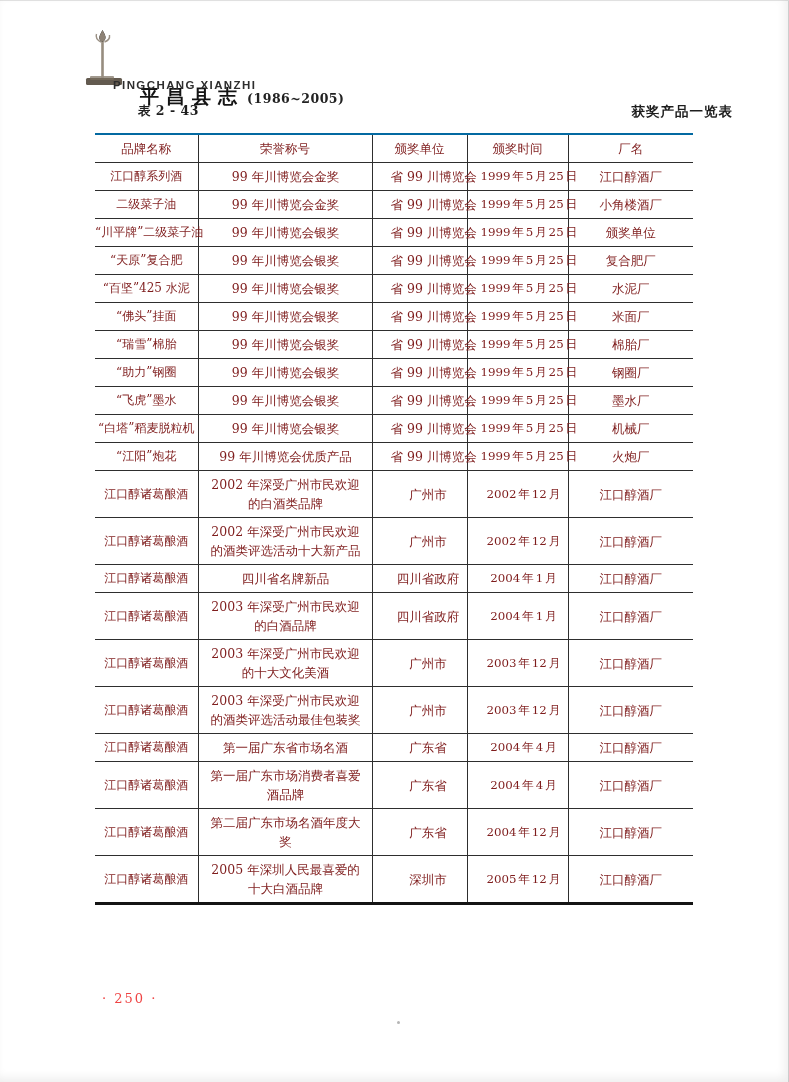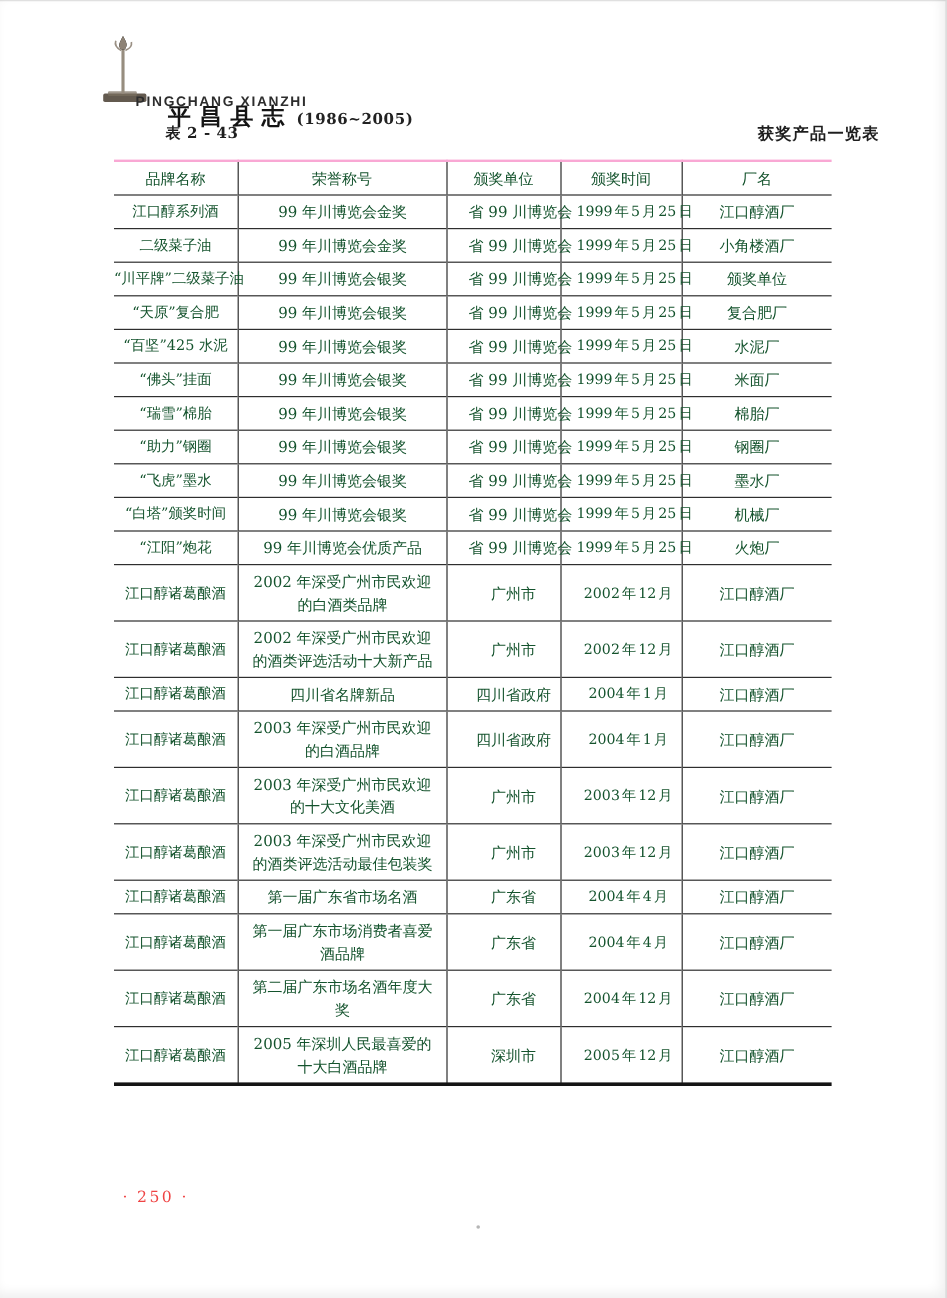--- a/index.html
+++ b/index.html
@@ -30,22 +30,22 @@
 
   
   .caption{position:absolute;left:95px;top:103px;width:598px;height:22px;margin-left:40px;}
   .caption .label{position:absolute;left:3px;top:0;font-size:12.5px;font-weight:600;letter-spacing:0.5px;}
   .caption .title{position:absolute;left:0;right:0;top:0;text-align:right;font-size:13.5px;font-weight:bold;letter-spacing:1px;}
 
   
   .tbl-wrap{position:absolute;left:95px;top:133px;width:598px;}
   table{
     border-collapse:collapse;table-layout:fixed;width:598px;
-    border-top:2px solid #f9a8d4;border-bottom:3px solid #141414;
-    font-size:12.5px;color:#14532d;
+    border-top:2px solid #0369a1;border-bottom:3px solid #141414;
+    font-size:12.5px;color:#7f1d1d;
   }
   th,td{
     border-top:1px solid #2e2e2e;
     padding:4px 5px;text-align:center;vertical-align:middle;
     line-height:19px;font-weight:normal;overflow:visible;
   }
   th+th, td+td{border-left:1px solid #2e2e2e;}
   td.c0{white-space:nowrap;padding-left:0;padding-right:0;font-size:12px;}
   td.c1{text-align:center;padding-left:8px;padding-right:7px;}
   td.c2{white-space:nowrap;padding-left:18px;padding-right:1px;}
@@ -159,21 +159,21 @@
             <td class="c4">钢圈厂</td>
           </tr>
           <tr>
             <td class="c0">“飞虎”墨水</td>
             <td class="c1">99 年川博览会银奖</td>
             <td class="c2">省 99 川博览会</td>
             <td class="c3">1999 年 5 月 25 日</td>
             <td class="c4">墨水厂</td>
           </tr>
           <tr>
-            <td class="c0">“白塔”颁奖时间</td>
+            <td class="c0">“白塔”稻麦脱粒机</td>
             <td class="c1">99 年川博览会银奖</td>
             <td class="c2">省 99 川博览会</td>
             <td class="c3">1999 年 5 月 25 日</td>
             <td class="c4">机械厂</td>
           </tr>
           <tr>
             <td class="c0">“江阳”炮花</td>
             <td class="c1">99 年川博览会优质产品</td>
             <td class="c2">省 99 川博览会</td>
             <td class="c3">1999 年 5 月 25 日</td>

